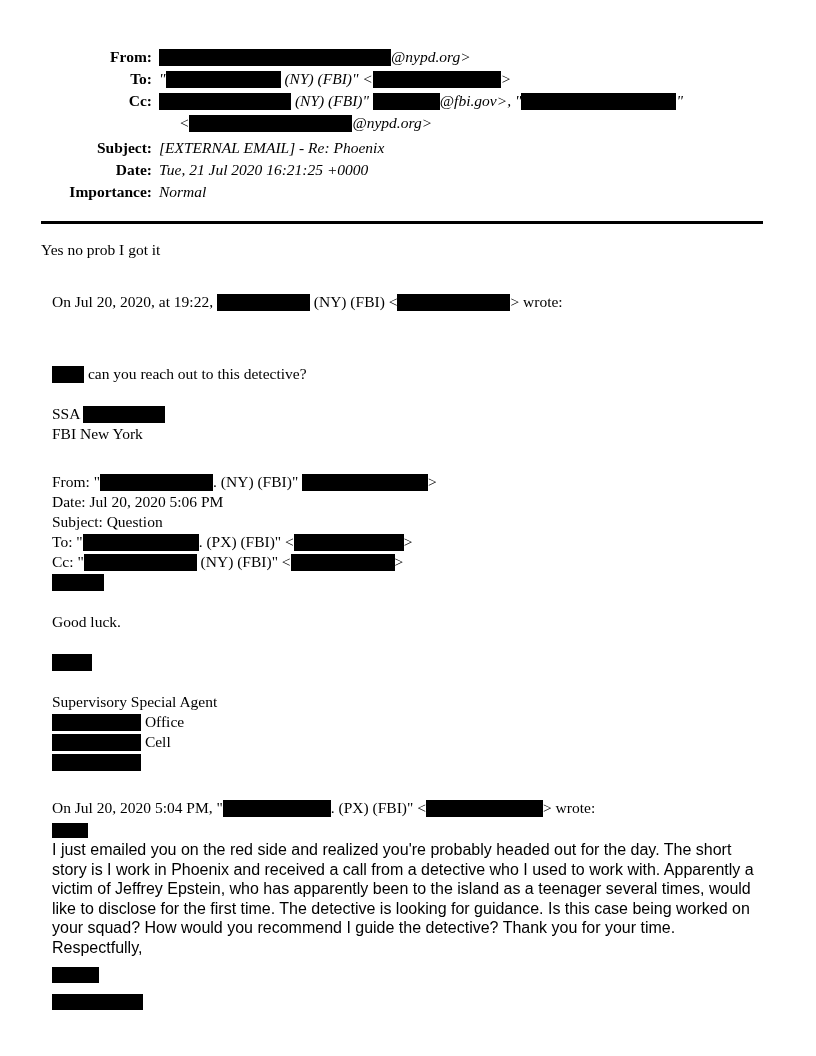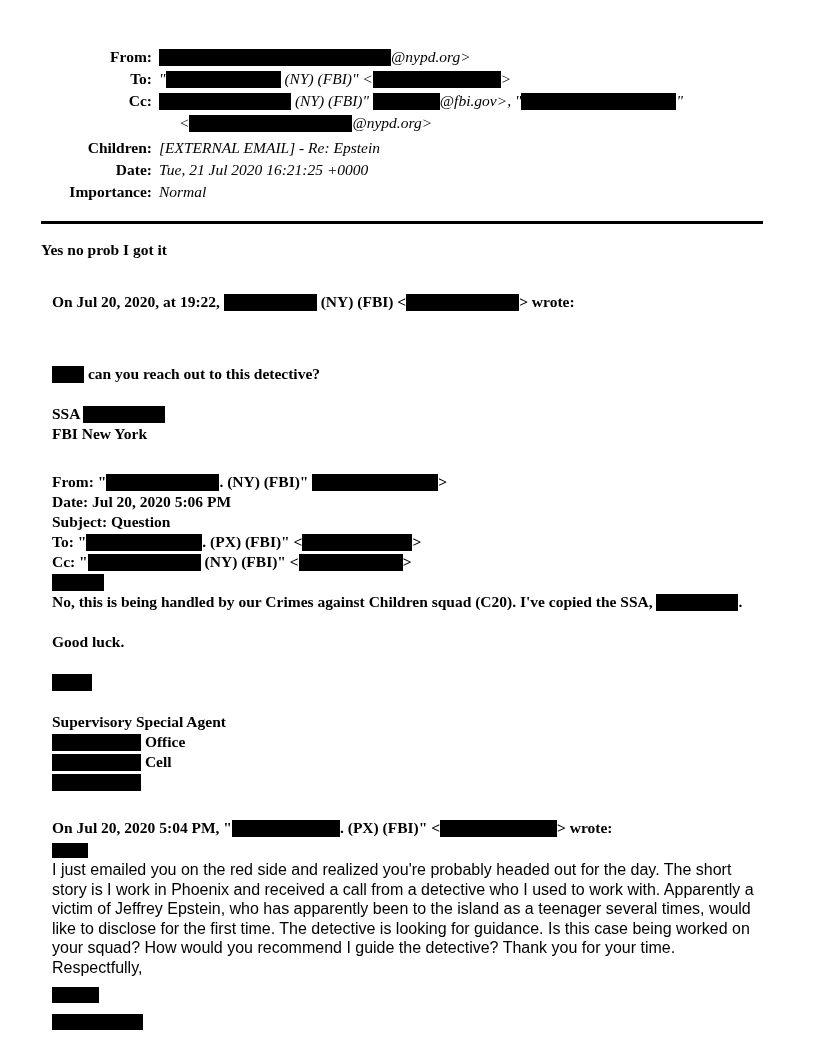--- a/index.html
+++ b/index.html
@@ -73,21 +73,20 @@
   .body-wrap {
     position: absolute;
     left: 41px;
     top: 240px;
     width: 730px;
     font-size: 15.5px;
     line-height: 20px;
   }
   .p {
     margin: 0 0 0 0;
-    font-weight: bold;
   }
   .ind {
     padding-left: 11px;
   }
   .gap-lg { height: 32px; }
   .gap-md { height: 20px; }
 
   .sans-block {
     font-family: "Liberation Sans", sans-serif;
     font-size: 16px;
@@ -116,22 +115,22 @@
       <div class="hdr-label">Cc:</div>
       <div class="hdr-value"><span class="rd" style="width:132px;height:17px;"></span><span> (NY) (FBI)" </span><span class="rd" style="width:67px;height:17px;"></span><span>@fbi.gov&gt;, "</span><span class="rd" style="width:155px;height:17px;"></span><span>"</span></div>
     </div>
 
     <div class="hdr-row">
       <div class="hdr-label"></div>
       <div class="hdr-value"><span style="display:inline-block;width:20px;"></span><span>&lt;</span><span class="rd" style="width:163px;height:17px;"></span><span>@nypd.org&gt;</span></div>
     </div>
 
     <div class="hdr-row" style="margin-top:4px;">
-      <div class="hdr-label">Children:</div>
-      <div class="hdr-value">[EXTERNAL EMAIL] - Re: Epstein</div>
+      <div class="hdr-label">Subject:</div>
+      <div class="hdr-value">[EXTERNAL EMAIL] - Re: Phoenix</div>
     </div>
 
     <div class="hdr-row">
       <div class="hdr-label">Date:</div>
       <div class="hdr-value">Tue, 21 Jul 2020 16:21:25 +0000</div>
     </div>
 
     <div class="hdr-row">
       <div class="hdr-label">Importance:</div>
       <div class="hdr-value">Normal</div>
@@ -161,21 +160,20 @@
     <div style="height:28px;"></div>
 
     <div class="p ind"><span>From: "</span><span class="rd" style="width:113px;height:17px;"></span><span>. (NY) (FBI)" </span><span class="rd" style="width:126px;height:17px;"></span><span>&gt;</span></div>
     <div class="p ind">Date: Jul 20, 2020 5:06 PM</div>
     <div class="p ind">Subject: Question</div>
     <div class="p ind"><span>To: "</span><span class="rd" style="width:116px;height:17px;"></span><span>. (PX) (FBI)" &lt;</span><span class="rd" style="width:110px;height:17px;"></span><span>&gt;</span></div>
     <div class="p ind"><span>Cc: "</span><span class="rd" style="width:113px;height:17px;"></span><span> (NY) (FBI)" &lt;</span><span class="rd" style="width:104px;height:17px;"></span><span>&gt;</span></div>
 
     <div class="p ind"><span class="rd" style="width:52px;height:17px;"></span></div>
 
-    <div class="p ind"><span>No, this is being handled by our Crimes against Children squad (C20). I've copied the SSA, </span><span class="rd" style="width:82px;height:17px;"></span><span>.</span></div>
 
     <div class="gap-md"></div>
 
     <div class="p ind">Good luck.</div>
 
     <div class="gap-md"></div>
 
     <div class="p ind"><span class="rd" style="width:40px;height:17px;"></span></div>
 
     <div class="gap-md"></div>

